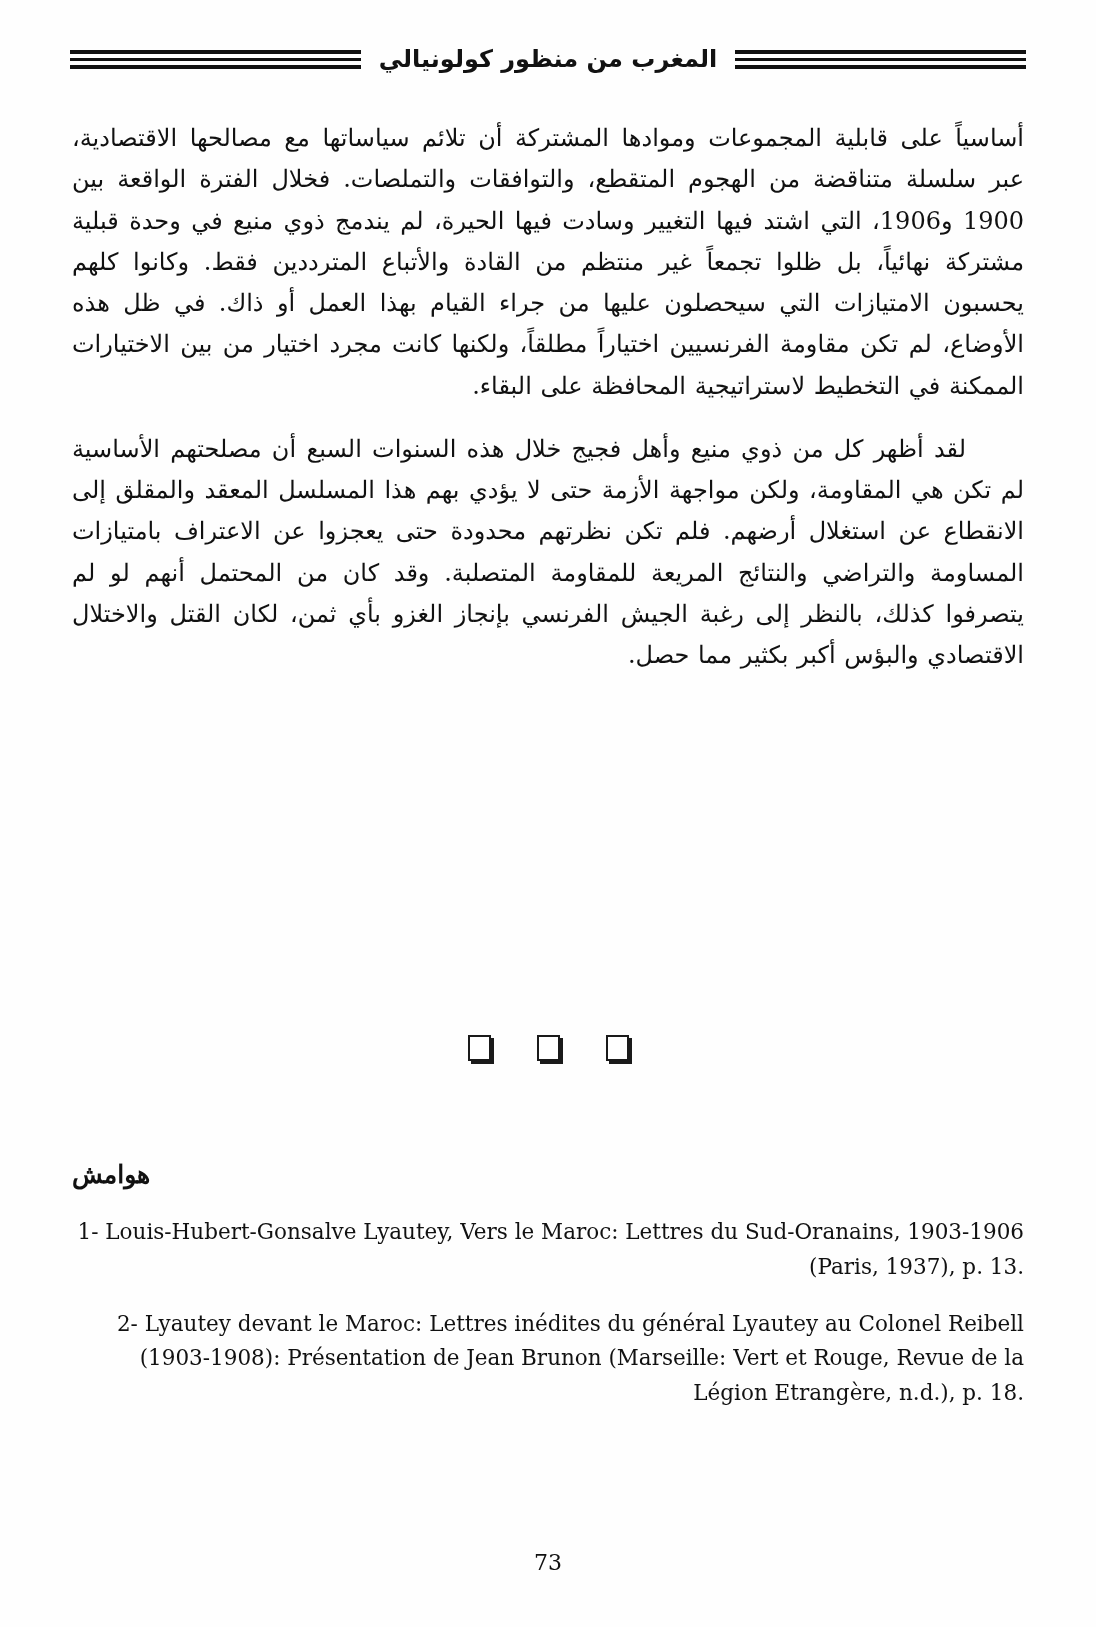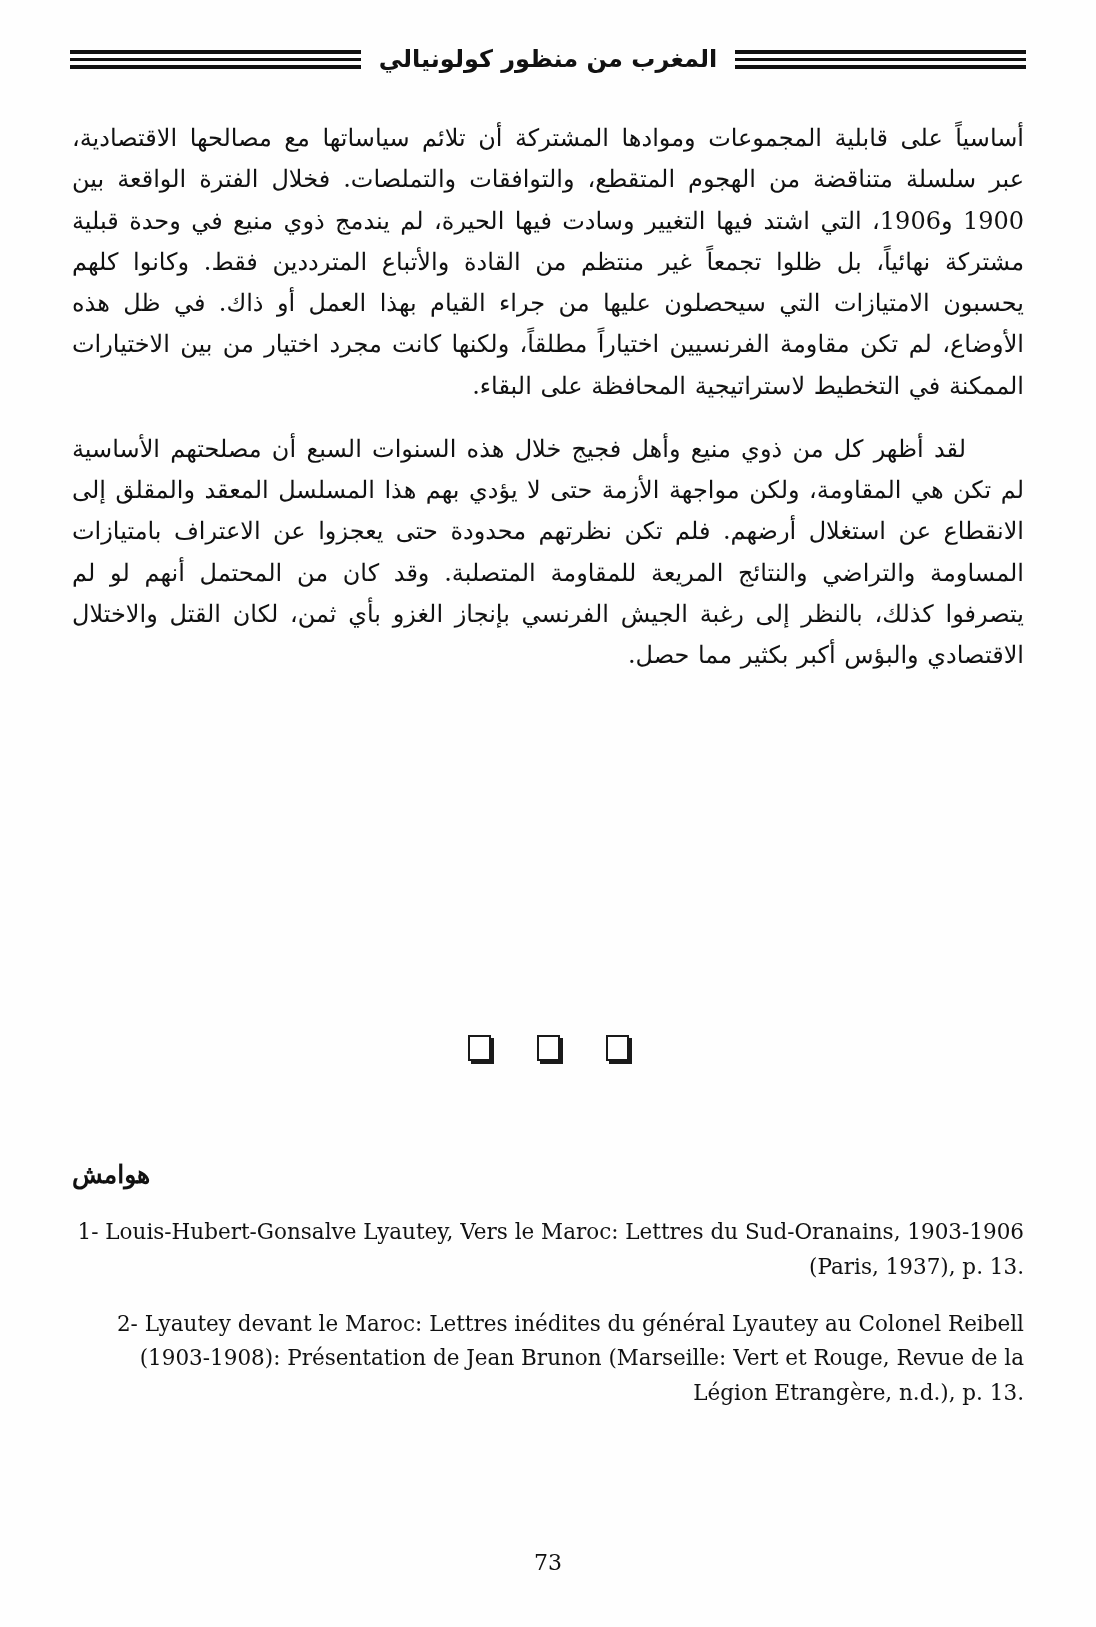--- a/index.html
+++ b/index.html
@@ -153,18 +153,18 @@
 
   <div class="ornaments">
     <span class="ornament"></span>
     <span class="ornament"></span>
     <span class="ornament"></span>
   </div>
 
   <div class="notes">
     <h2 class="notes-title">هوامش</h2>
     <p class="note">1- Louis-Hubert-Gonsalve Lyautey, Vers le Maroc: Lettres du Sud-Oranains, 1903-1906 (Paris, 1937), p. 13.</p>
-    <p class="note">2- Lyautey devant le Maroc: Lettres inédites du général Lyautey au Colonel Reibell (1903-1908): Présentation de Jean Brunon (Marseille: Vert et Rouge, Revue de la Légion Etrangère, n.d.), p. 13.</p>
+    <p class="note">2- Lyautey devant le Maroc: Lettres inédites du général Lyautey au Colonel Reibell (1903-1908): Présentation de Jean Brunon (Marseille: Vert et Rouge, Revue de la Légion Etrangère, n.d.), p. 18.</p>
   </div>
 
   <div class="folio">73</div>
 
 </div>
 
 </body></html>

